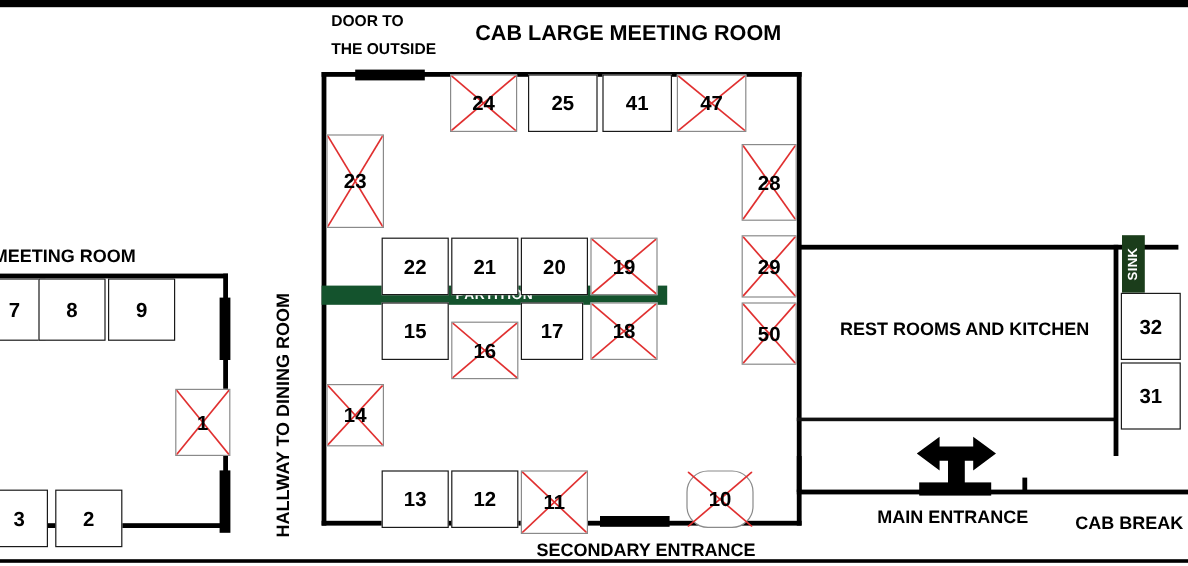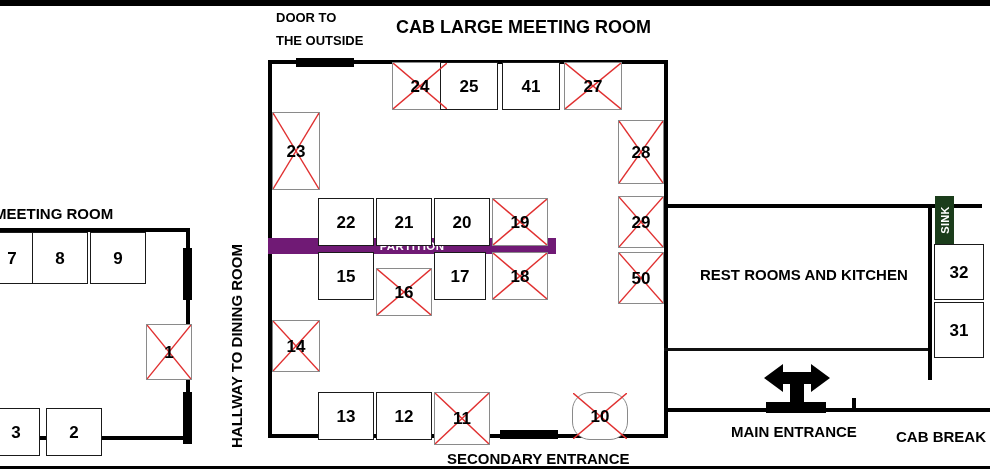--- a/index.html
+++ b/index.html
@@ -57,21 +57,21 @@
   .lbl-room{font-size:15px;}
   .lbl-small{font-size:13px;}
   .lbl-vert{
     transform-origin:0 0;
     transform:rotate(-90deg);
     font-size:15px;
   }
 
   
   .partition{
-    position:absolute;background:#701a75;
+    position:absolute;background:#14532d;
     display:flex;align-items:center;justify-content:center;
   }
   .partition span{
     color:#fff;font-weight:bold;font-size:11.5px;letter-spacing:.4px;
   }
 
   
   .sink{
     position:absolute;background:#1b3d1b;
     display:flex;align-items:center;justify-content:center;
@@ -146,39 +146,39 @@
 
   <div class="partition" style="left:268px;top:238px;width:288px;height:16px;">
     <span>PARTITION</span>
   </div>
 
   <div class="sink" style="left:935px;top:196px;width:19px;height:48px;">
     <span>SINK</span>
   </div>
 
   <div id="tables-layer">
-      <div class="table crossed" style="left: 392px; top: 62px; width: 56px; height: 48px; padding-left: 22px;">
+      <div class="table crossed" style="left: 375px; top: 62px; width: 56px; height: 48px; padding-left: 22px;">
         <svg class="xmark" viewBox="0 0 100 100" preserveAspectRatio="none">
           <line x1="0" y1="0" x2="100" y2="100" vector-effect="non-scaling-stroke"></line>
           <line x1="100" y1="0" x2="0" y2="100" vector-effect="non-scaling-stroke"></line>
         </svg>
         <div class="tnum">24</div>
       </div>
       <div class="table plain" style="left: 440px; top: 62px; width: 58px; height: 48px;">
         <div class="tnum">25</div>
       </div>
       <div class="table plain" style="left: 502px; top: 62px; width: 58px; height: 48px;">
         <div class="tnum">41</div>
       </div>
       <div class="table crossed" style="left: 564px; top: 62px; width: 58px; height: 48px;">
         <svg class="xmark" viewBox="0 0 100 100" preserveAspectRatio="none">
           <line x1="0" y1="0" x2="100" y2="100" vector-effect="non-scaling-stroke"></line>
           <line x1="100" y1="0" x2="0" y2="100" vector-effect="non-scaling-stroke"></line>
         </svg>
-        <div class="tnum">27</div>
+        <div class="tnum">47</div>
       </div>
       <div class="table crossed" style="left: 272px; top: 112px; width: 48px; height: 78px;">
         <svg class="xmark" viewBox="0 0 100 100" preserveAspectRatio="none">
           <line x1="0" y1="0" x2="100" y2="100" vector-effect="non-scaling-stroke"></line>
           <line x1="100" y1="0" x2="0" y2="100" vector-effect="non-scaling-stroke"></line>
         </svg>
         <div class="tnum">23</div>
       </div>
       <div class="table crossed" style="left: 272px; top: 320px; width: 48px; height: 52px;">
         <svg class="xmark" viewBox="0 0 100 100" preserveAspectRatio="none">

